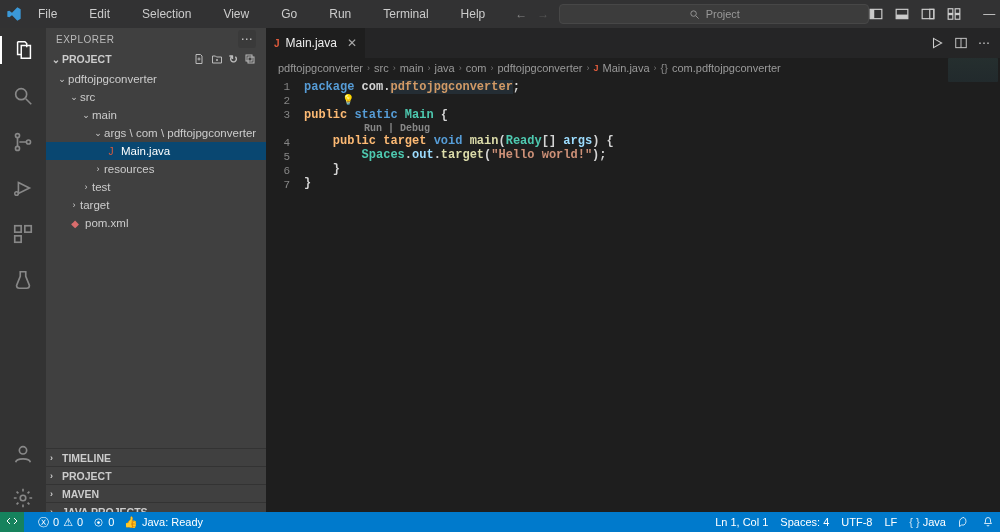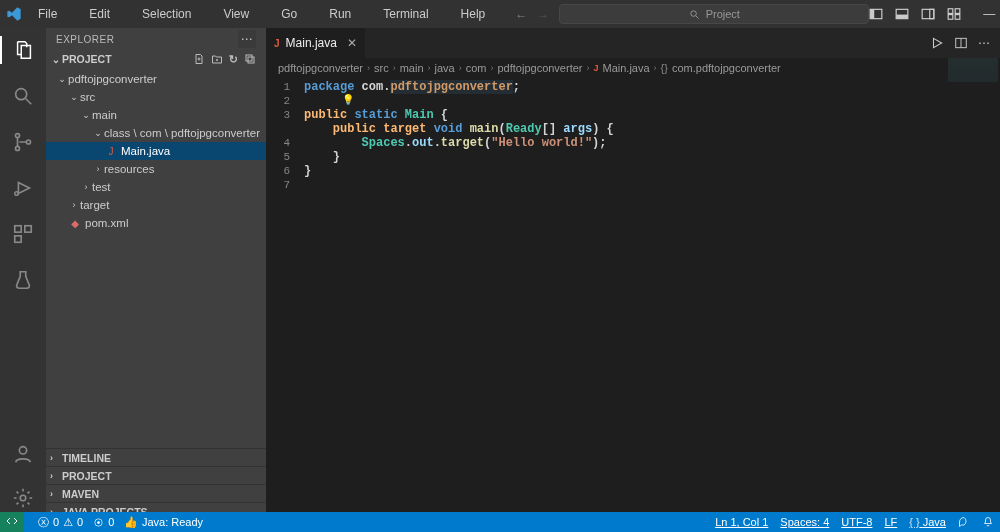--- a/index.html
+++ b/index.html
@@ -54,21 +54,21 @@
   .k-pun { color:#d4d4d4; }
   .k-kw { color:#569cd6; }
   .k-var { color:#9cdcfe; }
   .k-ns { color:#d19a66; }
   .bulb { margin-left:38px; color:#f0c419; font-size:10px; height:14px; }
   .hlbox { display:inline-block; background:rgba(86,156,214,.12); }
   .minimap { position:absolute; right:2px; top:30px; width:50px; height:24px; background:linear-gradient(#2a3a3a,#243236); opacity:.6; border-radius:1px;}
   .statusbar { height:20px; background:#007acc; color:#fff; display:flex; align-items:center; font-size:11px; padding:0 6px; gap:10px; position:absolute; bottom:0; left:0; right:0; }
   .statusbar .remote { background:#16825d; height:20px; margin:-0px 4px 0 -6px; padding:0 6px; display:flex; align-items:center; }
   .statusbar .seg { display:flex; align-items:center; gap:4px; }
-  .statusbar .right { margin-left:auto; display:flex; gap:12px;text-decoration:underline; }
+  .statusbar .right { margin-left:auto; display:flex; gap:12px; }
   svg { display:block; }
 </style>
 </head>
 <body>
 
 <div class="titlebar">
   <span class="vsclogo">
     <svg viewBox="0 0 24 24" width="16" height="16">
         <path fill="#3b99d8" d="M17 2l5 3v14l-5 3-8-8-4 3-3-1V8l3-1 4 3 8-8z"></path>
       </svg>
@@ -225,21 +225,21 @@
       <div class="trow" style="padding-left:22px">
           <span class="tchev">⌄</span>
           <span>src</span>
         </div>
       <div class="trow" style="padding-left:34px">
           <span class="tchev">⌄</span>
           <span>main</span>
         </div>
       <div class="trow" style="padding-left:46px">
           <span class="tchev">⌄</span>
-          <span>class \ com \ pdftojpgconverter</span>
+          <span>args \ com \ pdftojpgconverter</span>
         </div>
       <div class="trow sel" style="padding-left:58px">
           <span class="ticon" style="color:#e05b3c">J</span>
           <span>Main.java</span>
         </div>
       <div class="trow" style="padding-left:46px">
           <span class="tchev">›</span>
           <span>resources</span>
         </div>
       <div class="trow" style="padding-left:34px">
@@ -324,20 +324,21 @@
           <div></div>
           <div>4</div>
           <div>5</div>
           <div>6</div>
           <div>7</div>
       </div>
       <div class="lines">
         <div class="codeline"><span class="k-pkg">package</span><span class="k-pun"> com.</span><span class="hlbox"><span class="k-ns">pdftojpgconverter</span></span><span class="k-pun">;</span></div>
         <div class="bulb">💡</div>
         <div class="codeline"><span class="k-mod">public</span><span class="k-kw"> static </span><span class="k-cls">Main</span><span class="k-pun"> {</span></div>
+        <div class="codelens">Run | Debug</div>
         <div class="codeline">    <span class="k-mod">public</span><span class="k-mod"> target</span><span class="k-kw"> void</span><span class="k-fn"> main</span><span class="k-pun">(</span><span class="k-type">Ready</span><span class="k-pun">[] </span><span class="k-var">args</span><span class="k-pun">) {</span></div>
         <div class="codeline">        <span class="k-type">Spaces</span><span class="k-pun">.</span><span class="k-var">out</span><span class="k-pun">.</span><span class="k-fn">target</span><span class="k-pun">(</span><span class="k-str">"Hello world!"</span><span class="k-pun">);</span></div>
         <div class="codeline">    <span class="k-pun">}</span></div>
         <div class="codeline"><span class="k-pun">}</span></div>
       </div>
     </div>
     <div class="minimap"></div>
   </div>
 </div>
 

